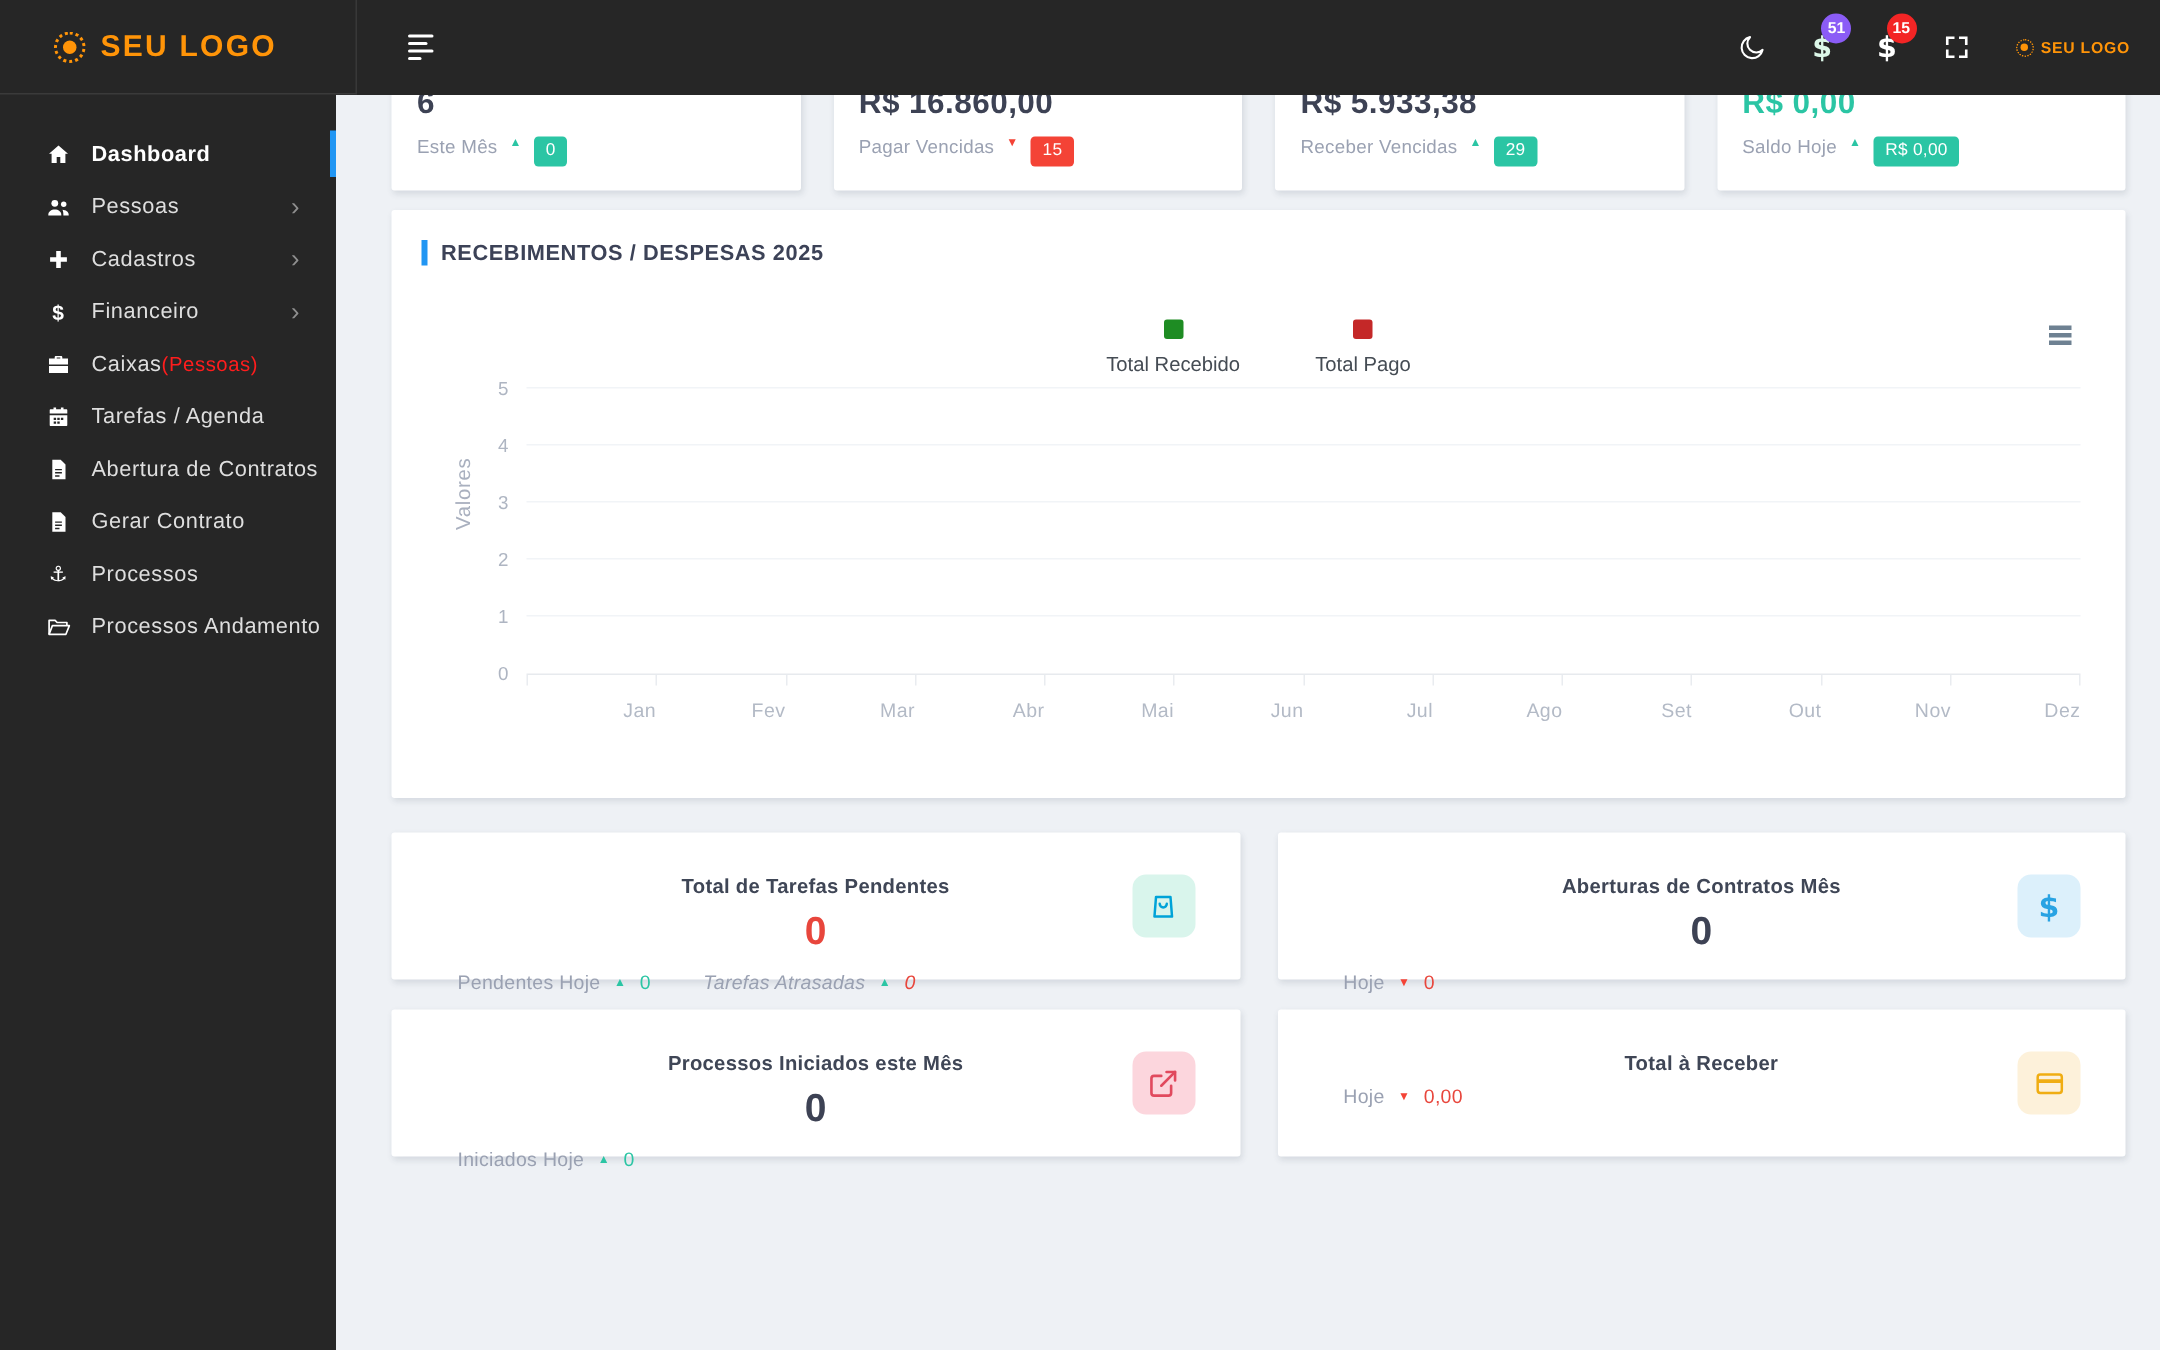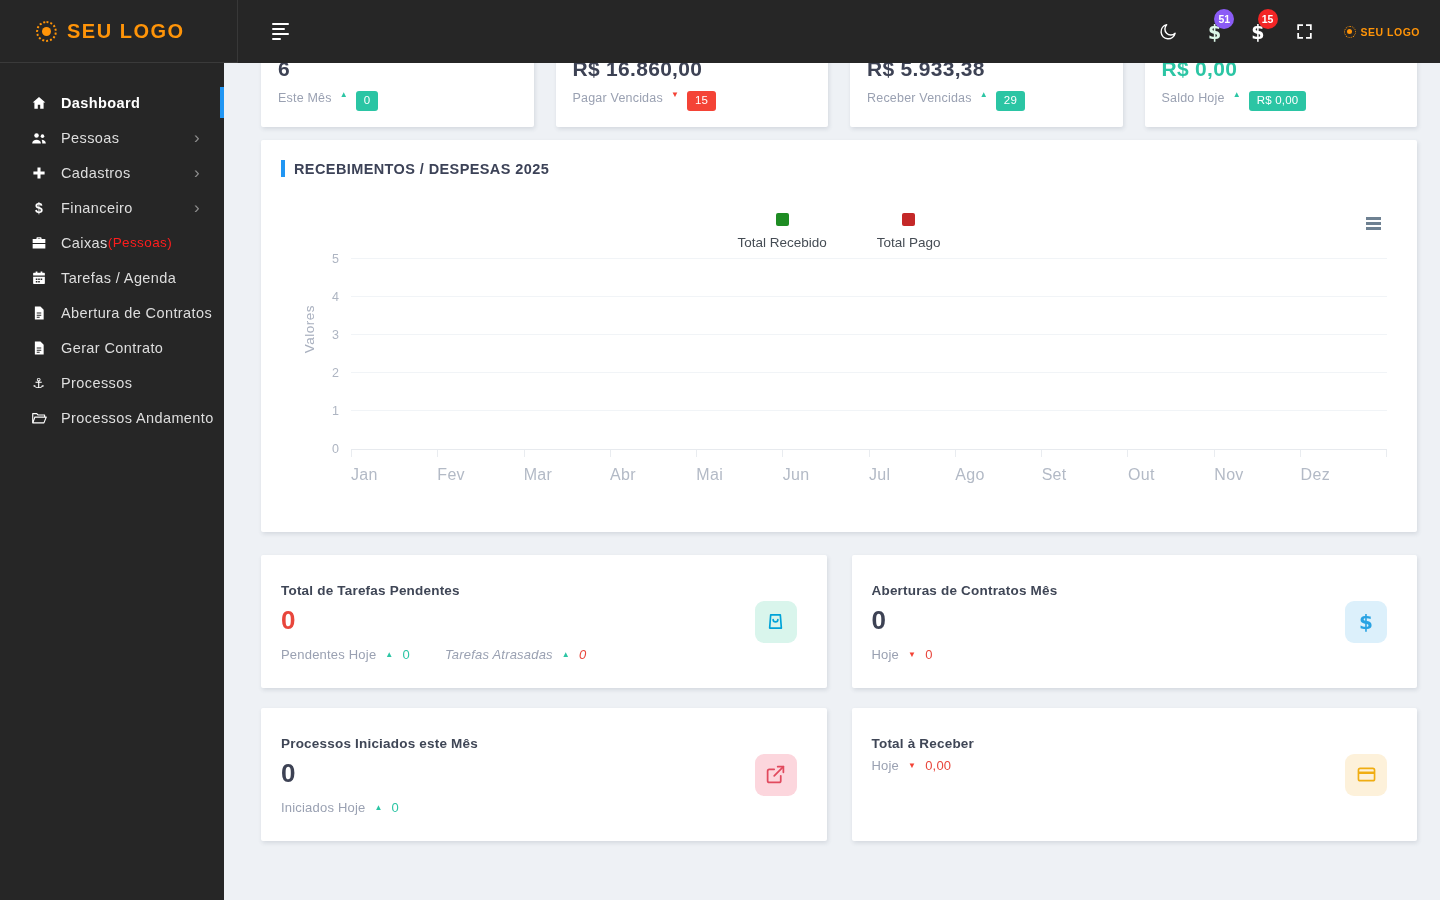--- a/index.html
+++ b/index.html
@@ -67,24 +67,24 @@
   .apex-menu { position:absolute; top:30px; right:34px; display:flex; flex-direction:column; gap:2.5px; cursor:pointer; padding:2px; }
   .apex-menu span { width:15px; height:2.5px; background:#6e8192; }
   .plot { position:absolute; left:90px; right:30px; top:75px; height:190px; border-bottom:1px solid #e7eaee; }
   .gridline { position:absolute; left:0; right:0; height:1px; background:#f1f4f7; }
   .ytick { position:absolute; right:calc(100% + 12px); font-size:12.5px; color:#aeb5c2; transform:translateY(7px); }
   .ylabel { position:absolute; left:48px; top:185px; transform:rotate(-90deg) translateX(50%); transform-origin:left center; font-size:13.5px; color:#a9b0bf; letter-spacing:.5px; }
   .xticks { position:absolute; left:90px; right:30px; top:265px; height:7px; display:flex; }
   .xticks div { flex:1; border-right:1px solid #e9ecf0; }
   .xticks div:first-child { border-left:1px solid #e9ecf0; }
   .xlabels { position:absolute; left:90px; right:30px; top:281px; display:flex; }
-  .xlabels span { flex:1; text-align:left; font-size:16px; color:#b3bac6; letter-spacing:.3px; }
+  .xlabels span { flex:1; text-align:right; font-size:13px; color:#b3bac6; letter-spacing:.3px; }
   
   .widgets-row { display:grid; grid-template-columns:1fr 1fr; gap:25px; margin-bottom:20px; }
-  .widget { position:relative; padding:28px 20px; height:133px; }
+  .widget { position:relative; padding:28px 44px; height:98px;text-align:center; }
   .widget-title { font-size:13.5px; font-weight:bold; color:#3f4656; letter-spacing:.2px; margin-bottom:7px; }
   .widget-value { font-size:26px; font-weight:bold; color:#3d4254; margin-bottom:11px; }
   .widget-value.red { color:#e8463c; }
   .widget-footer { display:flex; align-items:center; gap:9px; font-size:13px; color:#9aa1b2; letter-spacing:.2px; }
   .wf-group { display:flex; align-items:center; gap:9px; }
   .wf-group + .wf-group { margin-left:26px;font-style:italic; }
   .wf-val.teal { color:#2bc5a4; } .wf-val.red { color:#e8463c; }
   .iconbox { position:absolute; right:30px; top:50%; transform:translateY(-50%); width:42px; height:42px; border-radius:9px; display:flex; align-items:center; justify-content:center; }
   .iconbox svg { width:21px; height:21px; }
   .ib-mint { background:#d9f5ec; } .ib-blue { background:#dcf0fb; }

